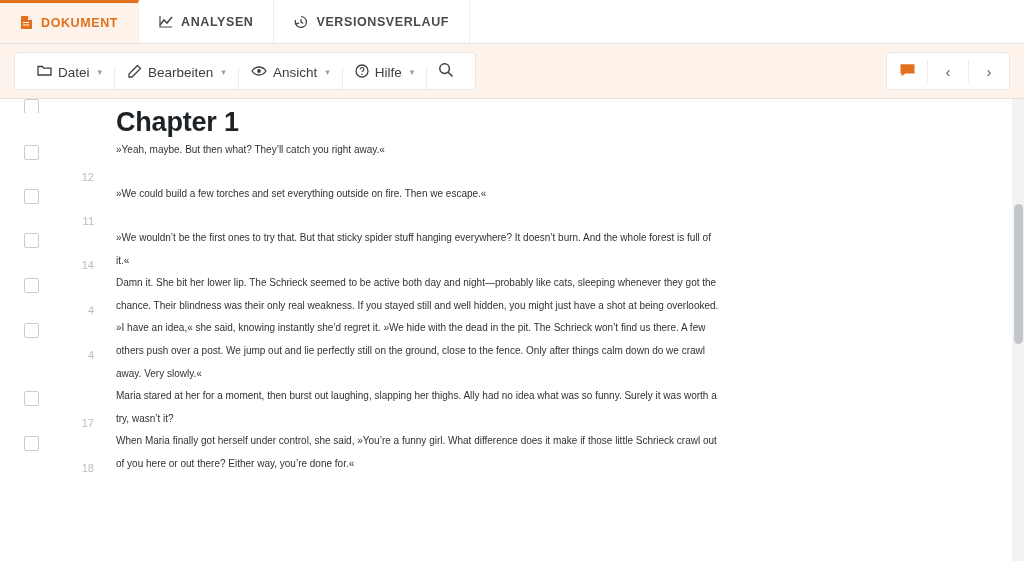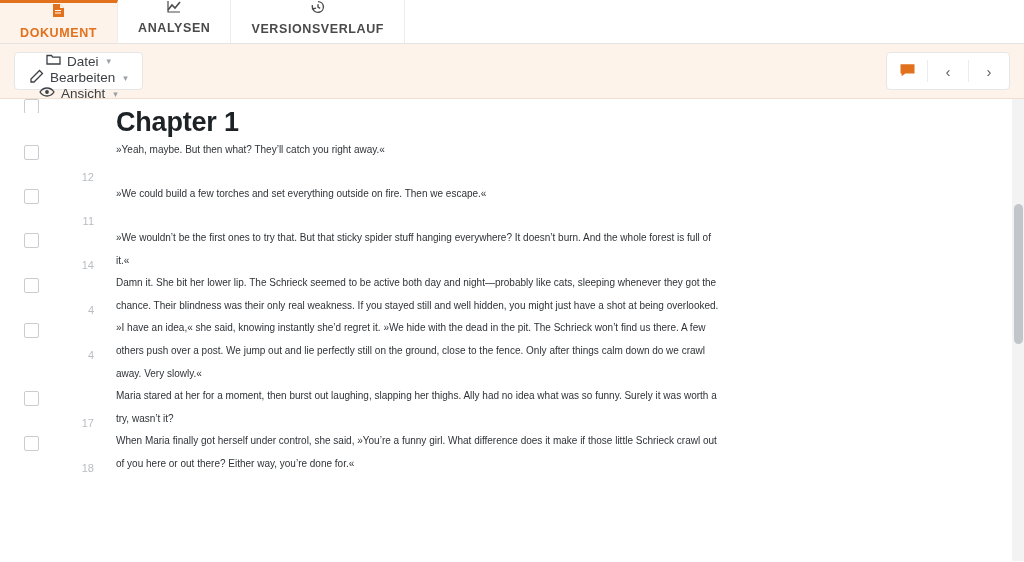--- a/index.html
+++ b/index.html
@@ -32,21 +32,20 @@
     gap: 8px;
     padding: 0 20px;
     font-size: 12.5px;
     letter-spacing: 0.6px;
     font-weight: bold;
     color: #4a4a4a;
     cursor: pointer;
     background: #ffffff;
     border-right: 1px solid #ededed;
     position: relative;
-    flex-direction: column;
   }
   .tab.active {
     color: #e2711d;
     background: #fdf3ea;
     border-top: 3px solid #e2711d;
     border-bottom: 1px solid #fdf3ea;
   }
   .tab.active::after {
     content: "";
     position: absolute;
@@ -61,27 +60,26 @@
     position: relative;
     height: 55px;
     background: #fdf3ea;
     border-bottom: 1px solid #f0ded0;
     display: flex;
     align-items: center;
     padding: 0 14px;
   }
   .menu-pill {
     display: flex;
-    align-items: center;
+    align-items: flex-end;
     height: 38px;
     background: #ffffff;
     border: 1px solid #e6e6e6;
     border-radius: 4px;
-    padding: 0 2px;
-    flex-direction: column;
+    padding: 0 10px;
   }
   .menu-item {
     display: flex;
     align-items: center;
     gap: 6px;
     height: 34px;
     padding: 0 12px;
     font-size: 13.5px;
     color: #3b4045;
     cursor: pointer;

